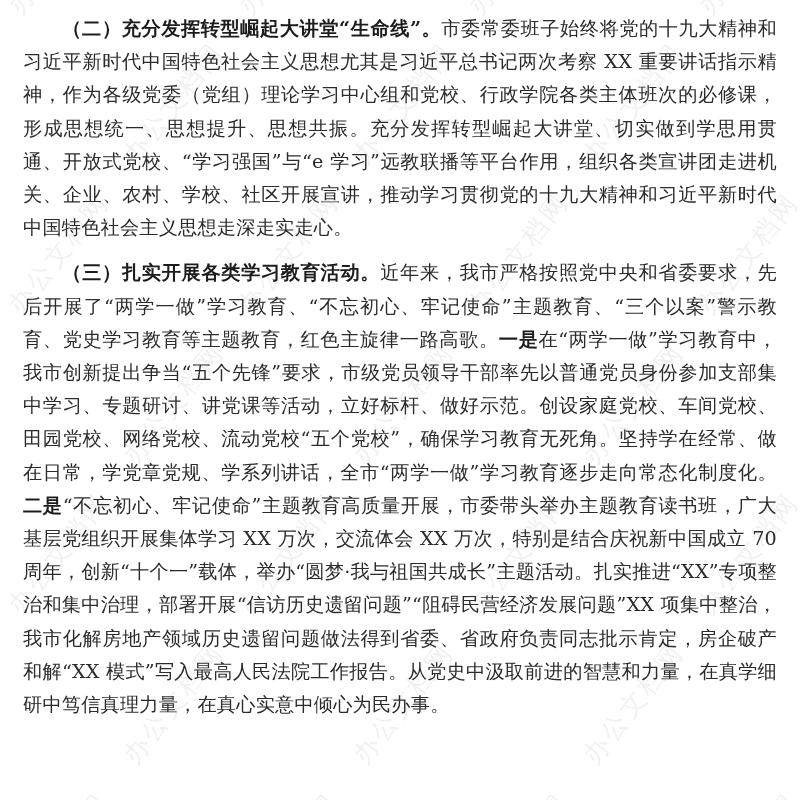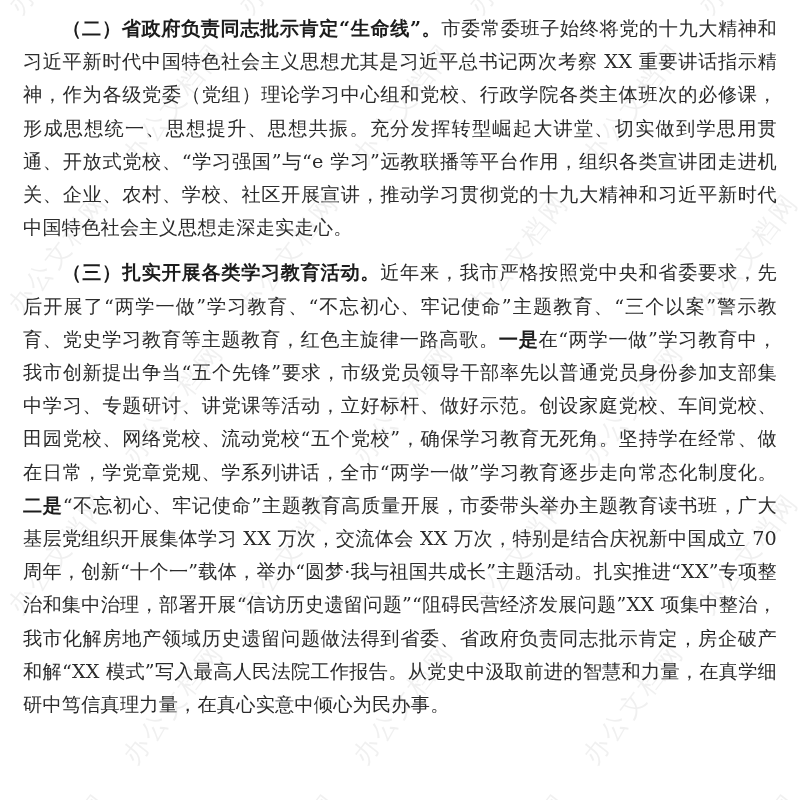--- a/index.html
+++ b/index.html
@@ -99,18 +99,18 @@
     <div class="wm" style="left: 575px; top: 750px; opacity: 0.055; color: rgb(0, 0, 0);">办公文档网</div>
     <div class="wm" style="left: 0px; top: 900px; opacity: 0.055; color: rgb(0, 0, 0);">办公文档网</div>
     <div class="wm" style="left: 230px; top: 900px; opacity: 0.055; color: rgb(0, 0, 0);">办公文档网</div>
     <div class="wm" style="left: 460px; top: 900px; opacity: 0.055; color: rgb(0, 0, 0);">办公文档网</div>
     <div class="wm" style="left: 690px; top: 900px; opacity: 0.055; color: rgb(0, 0, 0);">办公文档网</div>
   </div>
 
 <div id="page">
   <div id="fragment-top">
       <div class="gap-para"></div>
-      <p class="para indent"><span class="b">（二）省政府负责同志批示肯定“生命线”。</span><span>市委常委班子始终将党的十九大精神和习近平新时代中国特色社会主义思想尤其是习近平总书记两次考察 XX 重要讲话指示精神，作为各级党委（党组）理论学习中心组和党校、行政学院各类主体班次的必修课，形成思想统一、思想提升、思想共振。充分发挥转型崛起大讲堂、切实做到学思用贯通、开放式党校、“学习强国”与“e 学习”远教联播等平台作用，组织各类宣讲团走进机关、企业、农村、学校、社区开展宣讲，推动学习贯彻党的十九大精神和习近平新时代中国特色社会主义思想走深走实走心。</span></p>
+      <p class="para indent"><span class="b">（二）充分发挥转型崛起大讲堂“生命线”。</span><span>市委常委班子始终将党的十九大精神和习近平新时代中国特色社会主义思想尤其是习近平总书记两次考察 XX 重要讲话指示精神，作为各级党委（党组）理论学习中心组和党校、行政学院各类主体班次的必修课，形成思想统一、思想提升、思想共振。充分发挥转型崛起大讲堂、切实做到学思用贯通、开放式党校、“学习强国”与“e 学习”远教联播等平台作用，组织各类宣讲团走进机关、企业、农村、学校、社区开展宣讲，推动学习贯彻党的十九大精神和习近平新时代中国特色社会主义思想走深走实走心。</span></p>
       <div class="gap-para"></div>
       <p class="para indent"><span class="b">（三）扎实开展各类学习教育活动。</span><span>近年来，我市严格按照党中央和省委要求，先后开展了“两学一做”学习教育、“不忘初心、牢记使命”主题教育、“三个以案”警示教育、党史学习教育等主题教育，红色主旋律一路高歌。</span><span class="b">一是</span><span>在“两学一做”学习教育中，我市创新提出争当“五个先锋”要求，市级党员领导干部率先以普通党员身份参加支部集中学习、专题研讨、讲党课等活动，立好标杆、做好示范。创设家庭党校、车间党校、田园党校、网络党校、流动党校“五个党校”，确保学习教育无死角。坚持学在经常、做在日常，学党章党规、学系列讲话，全市“两学一做”学习教育逐步走向常态化制度化。</span><span class="b">二是</span><span>“不忘初心、牢记使命”主题教育高质量开展，市委带头举办主题教育读书班，广大基层党组织开展集体学习 XX 万次，交流体会 XX 万次，特别是结合庆祝新中国成立 70 周年，创新“十个一”载体，举办“圆梦·我与祖国共成长”主题活动。扎实推进“XX”专项整治和集中治理，部署开展“信访历史遗留问题”“阻碍民营经济发展问题”XX 项集中整治，我市化解房地产领域历史遗留问题做法得到省委、省政府负责同志批示肯定，房企破产和解“XX 模式”写入最高人民法院工作报告。从党史中汲取前进的智慧和力量，在真学细研中笃信真理力量，在真心实意中倾心为民办事。</span></p>
     </div>
 
 </div>
 
 </body></html>

